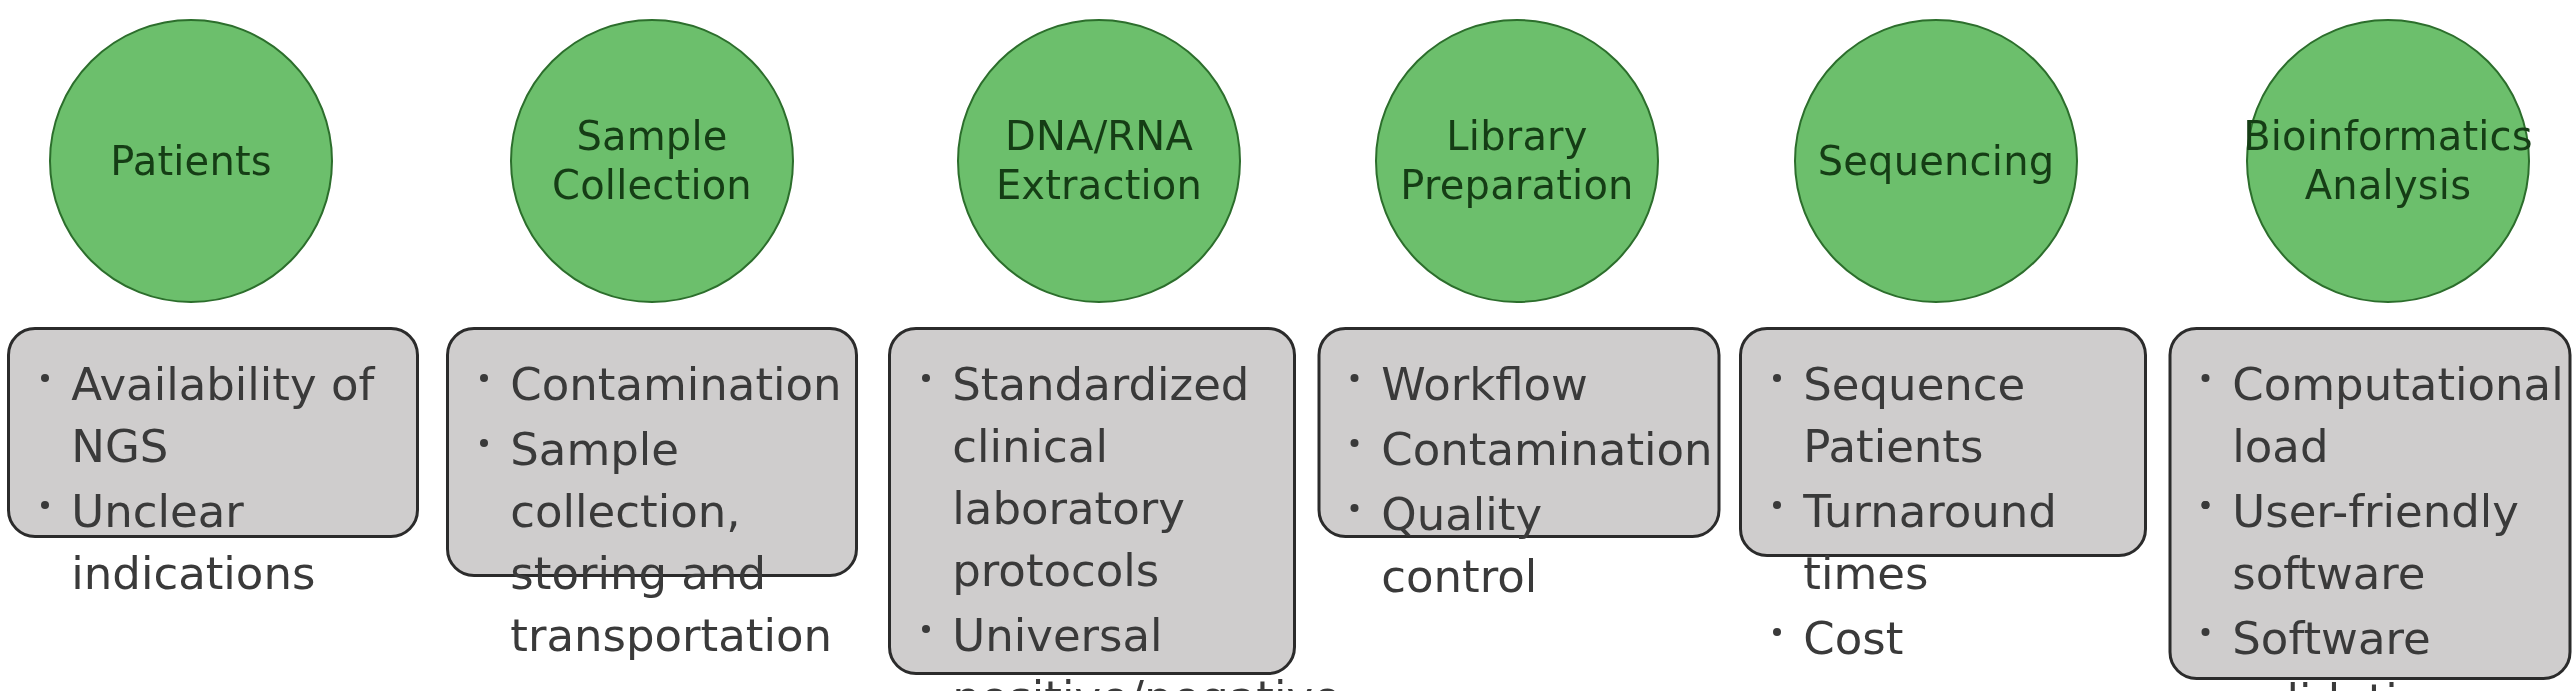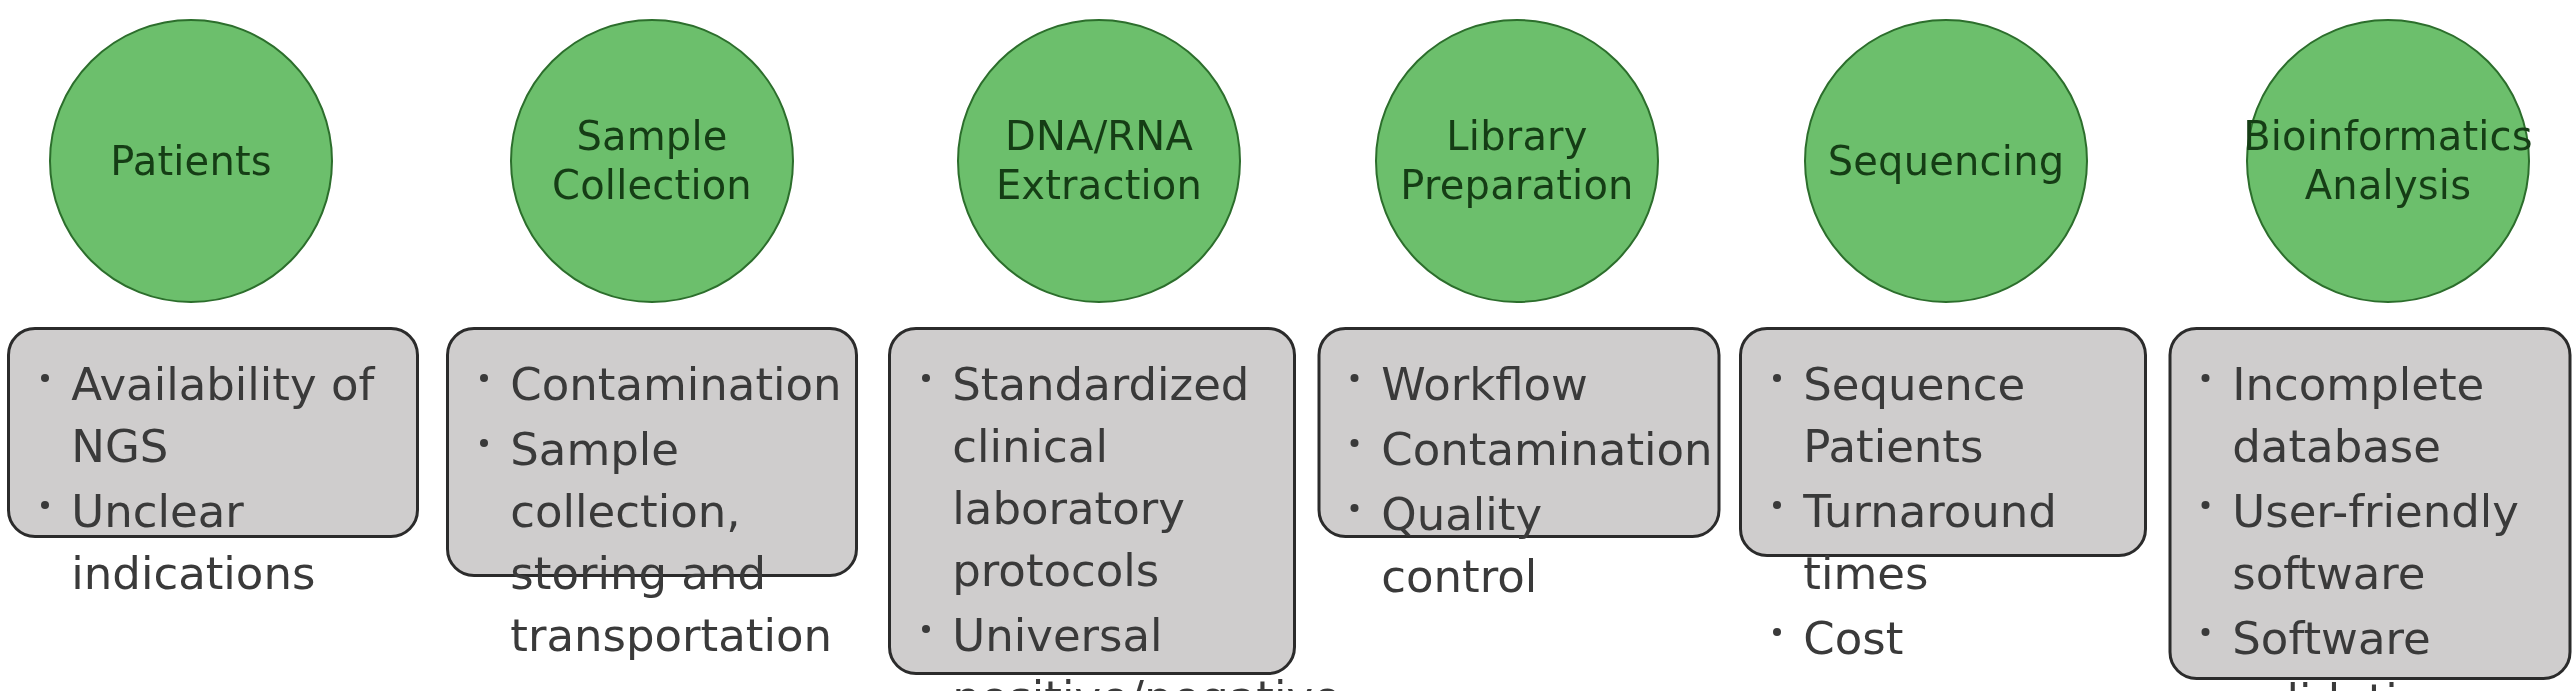--- a/index.html
+++ b/index.html
@@ -102,21 +102,21 @@
   .col-1 { left: 446px;  width: 412px; }
   .col-2 { left: 888px; width: 408px; }
   .col-3 { left: 1317px; width: 403px; }
   .col-4 { left: 1739px; width: 408px; }
   .col-5 { left: 2168px; width: 403px; }
 
   .col-0 .node-circle { left: 184px; transform: translateX(-50%); }
   .col-1 .node-circle { left: 206px; }
   .col-2 .node-circle { left: 211px; }
   .col-3 .node-circle { left: 200px; }
-  .col-4 .node-circle { left: 207px; justify-content: center; }
+  .col-4 .node-circle { left: 197px; justify-content: center; }
   .col-5 .node-circle { left: 220px; }
 
   .box-h-short  { height: 211px; }
   .box-h-mid    { height: 250px; }
   .box-h-mid2   { height: 230px; }
   .box-h-tall   { height: 348px; }
   .box-h-tall2  { height: 353px; }
 </style>
 </head>
 <body>
@@ -226,21 +226,24 @@
 
   <div class="column col-5">
     <div class="node-circle">
       <span class="node-label">Bioinformatics
 Analysis</span>
     </div>
     <div class="issues-box box-h-tall2">
       <ul class="issues-list">
         <li class="issue-item">
           <span class="issue-bullet"></span>
-          <span>Incomplete database</span>
+          <span>Computational load</span>
+        </li>
+        <li class="issue-item">
+          <span class="issue-bullet"></span>
         </li>
         <li class="issue-item">
           <span class="issue-bullet"></span>
           <span>User-friendly software</span>
         </li>
         <li class="issue-item">
           <span class="issue-bullet"></span>
           <span>Software validation</span>
         </li>
       </ul>

